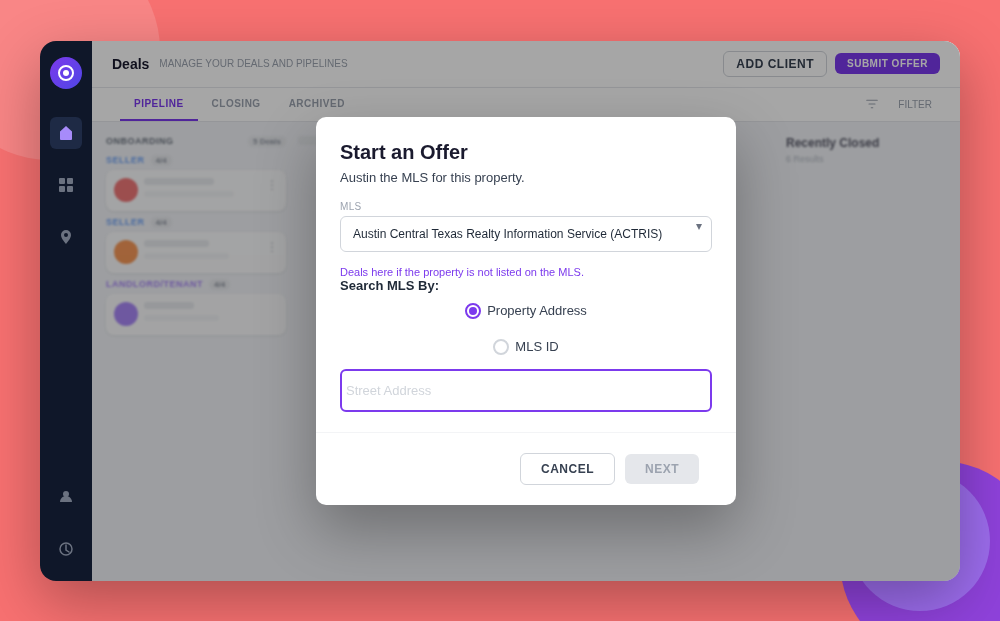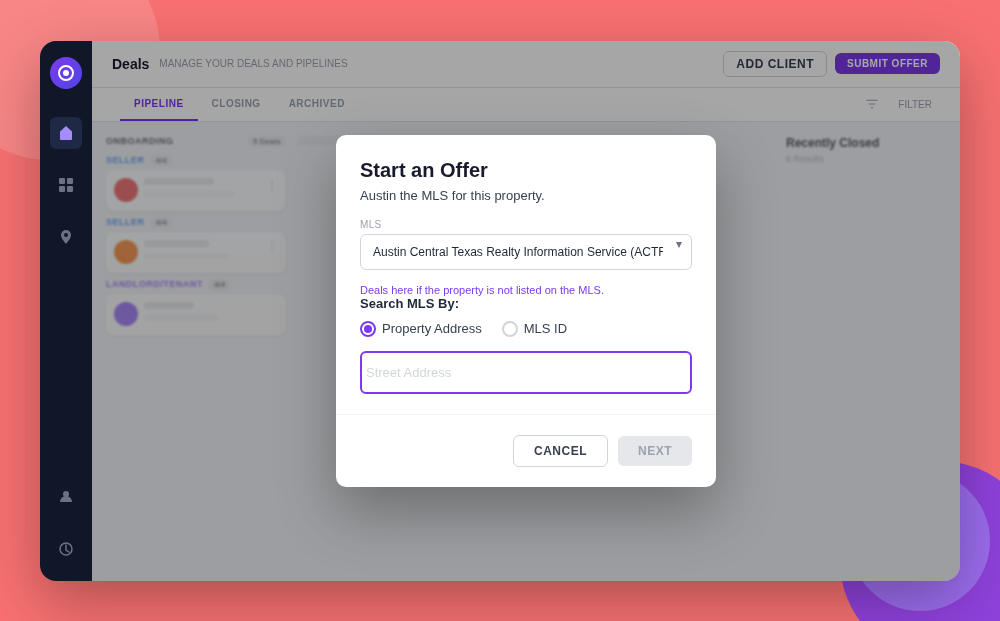--- a/index.html
+++ b/index.html
@@ -299,21 +299,21 @@
       background: rgba(0,0,0,0.35);
       display: flex;
       align-items: center;
       justify-content: center;
       z-index: 10;
     }
 
     .modal {
       background: #fff;
       border-radius: 10px;
-      width: 380px;
+      width: 420px;
       box-shadow: 0 25px 60px rgba(0,0,0,0.3);
       overflow: hidden;
       position: relative;
     }
 
     .modal-body {
       padding: 24px 24px 0;
     }
 
     .modal-title {
@@ -378,20 +378,21 @@
       font-weight: 700;
       color: #1f2937;
       margin-bottom: 10px;
     }
 
     .radio-group {
       display: flex;
       align-items: center;
       gap: 20px;
       margin-bottom: 14px;
+      flex-direction: column;
     }
 
     .radio-option {
       display: flex;
       align-items: center;
       gap: 6px;
       cursor: pointer;
     }
 
     .radio-circle {
@@ -434,21 +435,21 @@
     }
 
     .address-input::placeholder {
       color: #d1d5db;
     }
 
     .modal-footer {
       display: flex;
       justify-content: flex-end;
       align-items: center;
-      padding: 20px 24px;
+      padding: 20px 37px;
       gap: 10px;
       border-top: 1px solid #f3f4f6;
       margin-top: 20px;
     }
 
     .btn-cancel {
       padding: 8px 20px;
       border: 1px solid #d1d5db;
       border-radius: 6px;
       background: #fff;

